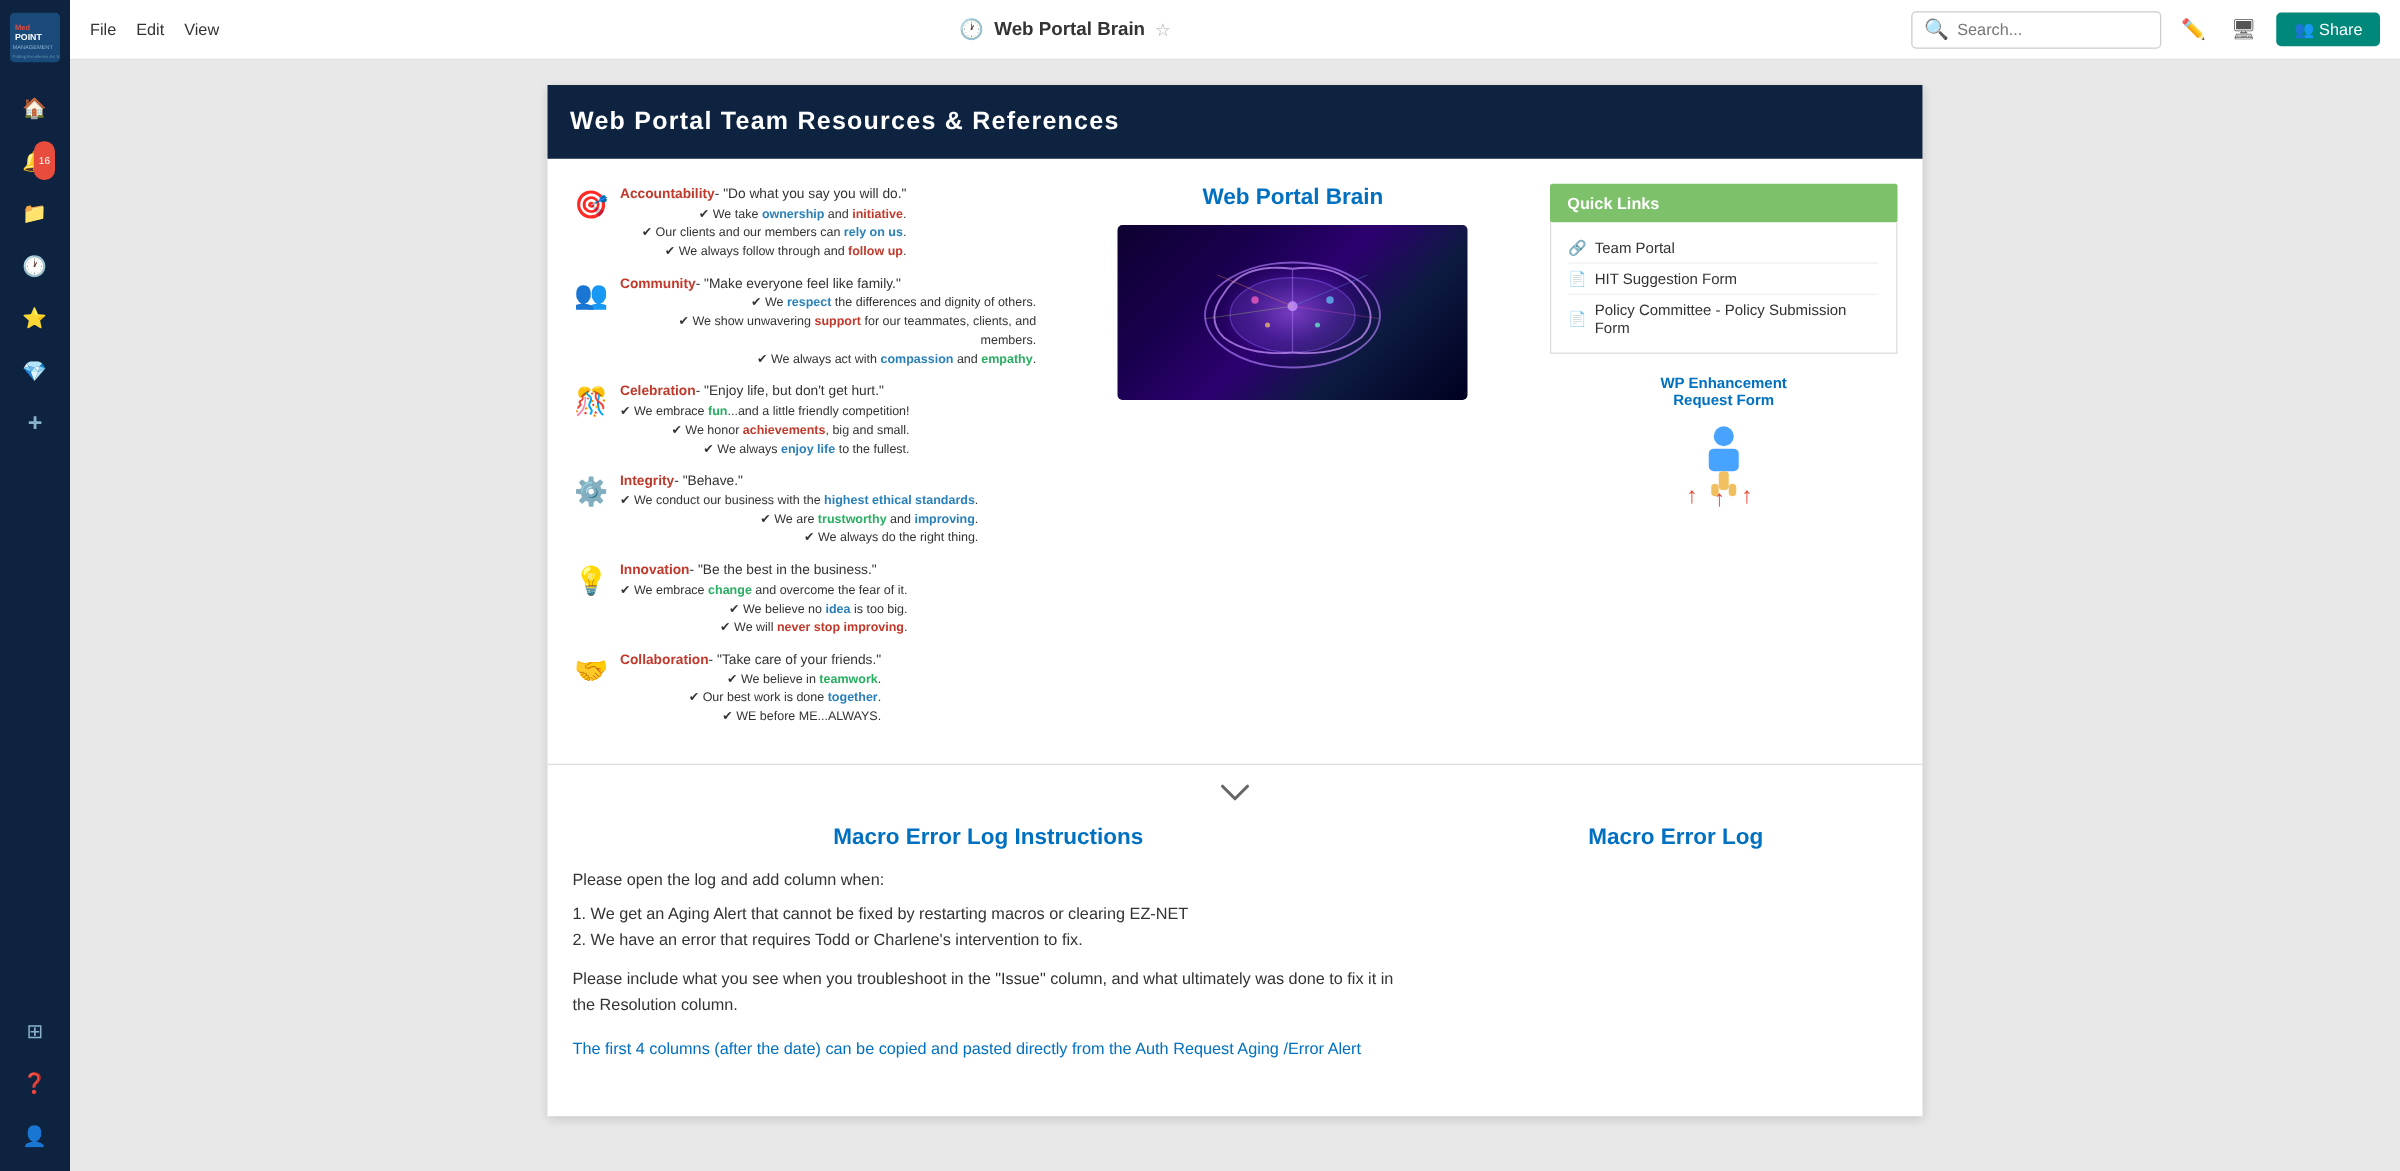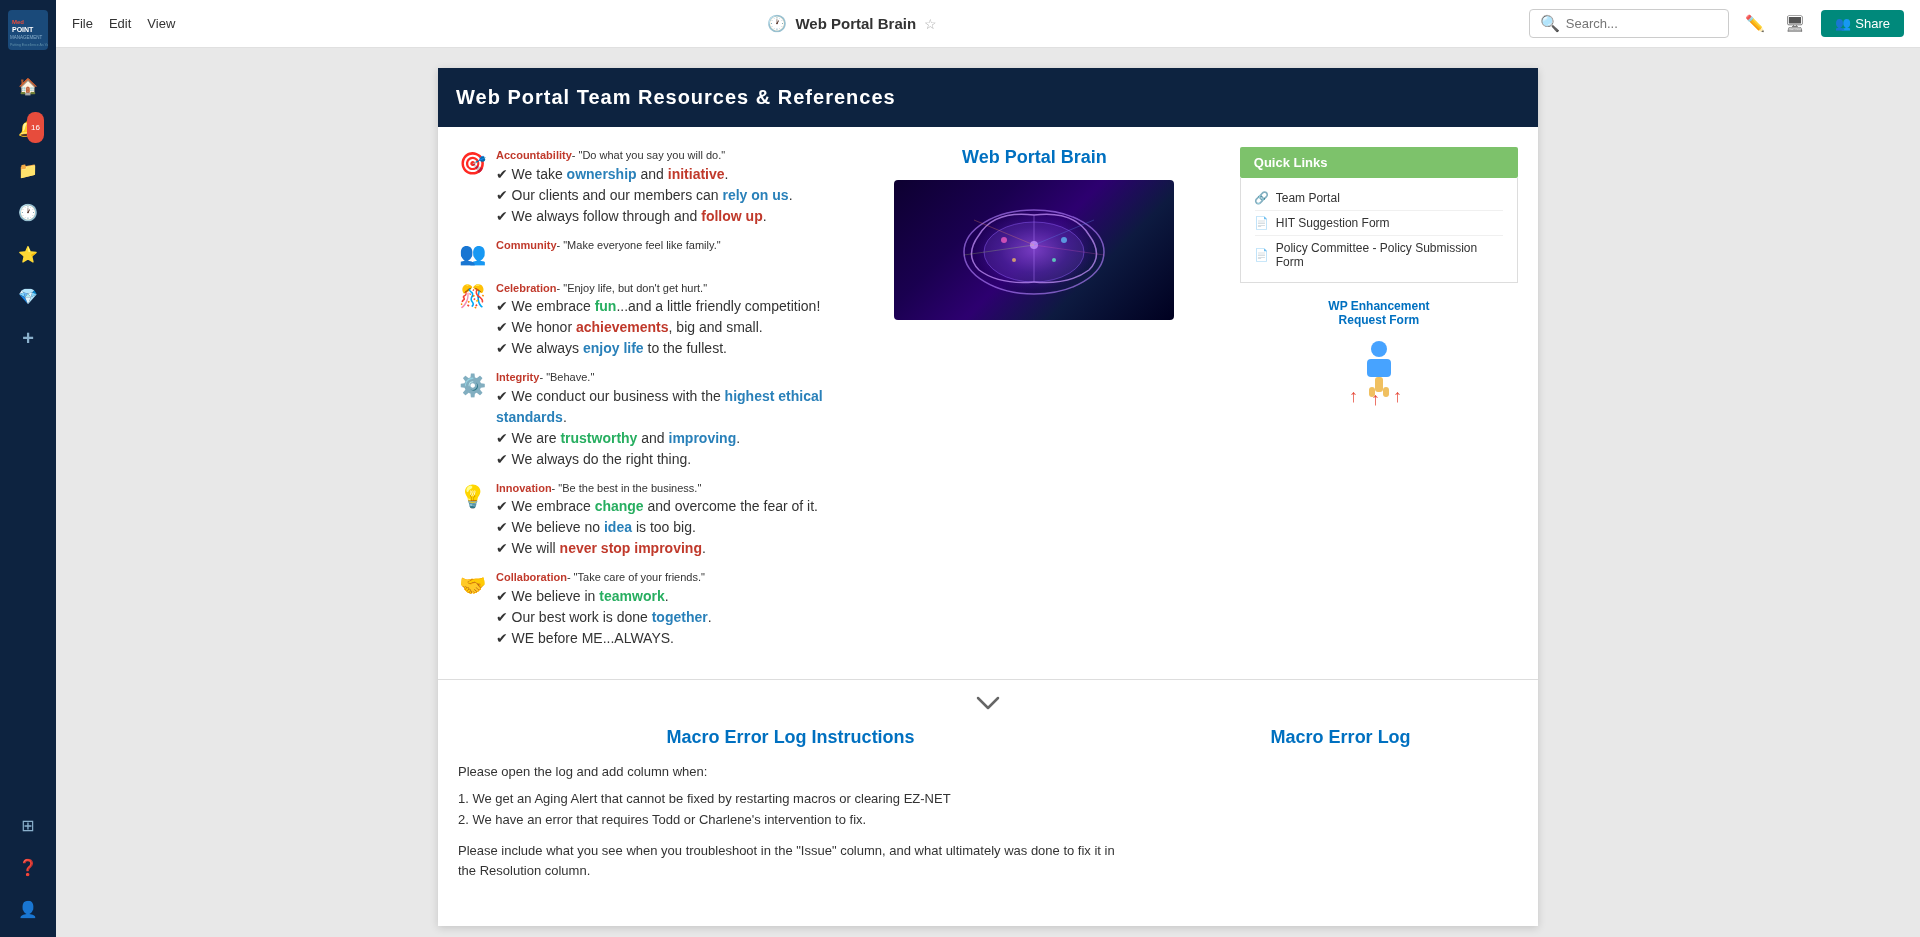--- a/index.html
+++ b/index.html
@@ -179,21 +179,22 @@
       text-align: center;
       flex-shrink: 0;
     }
     .values-col .value-title {
       font-weight: bold;
       color: #c0392b;
       font-size: 11px;
     }
     .values-col .value-text {
       color: #333;
-      font-size: 14px;
+      font-size: 10px;
+      text-align: right;
     }
     .values-col .value-text .highlight {
       color: #c0392b;
       font-weight: bold;
     }
     .values-col .value-text .highlight-blue {
       color: #2980b9;
       font-weight: bold;
     }
     .values-col .value-text .highlight-green {
@@ -425,20 +426,25 @@
                 ✔ Our clients and our members can <span class="highlight-blue">rely on us</span>.<br>
                 ✔ We always follow through and <span class="highlight">follow up</span>.
               </div>
             </div>
           </div>
 
           <div class="value-item">
             <div class="value-icon">👥</div>
             <div>
               <div class="value-title"><span style="color:#c0392b; font-weight:bold;text-align:center;">Community</span><span style="color:#333; font-weight:normal;">- "Make everyone feel like family."</span></div>
+              <div class="value-text">
+                ✔ We <span class="highlight-blue">respect</span> the differences and dignity of others.<br>
+                ✔ We show unwavering <span class="highlight">support</span> for our teammates, clients, and members.<br>
+                ✔ We always act with <span class="highlight-blue">compassion</span> and <span class="highlight-green">empathy</span>.
+              </div>
             </div>
           </div>
 
           <div class="value-item">
             <div class="value-icon">🎊</div>
             <div>
               <div class="value-title"><span style="color:#c0392b; font-weight:bold;">Celebration</span><span style="color:#333; font-weight:normal;">- "Enjoy life, but don't get hurt."</span></div>
               <div class="value-text">
                 ✔ We embrace <span class="highlight-green">fun</span>...and a little friendly competition!<br>
                 ✔ We honor <span class="highlight">achievements</span>, big and small.<br>
@@ -568,20 +574,23 @@
           <p class="instructions-text">Please open the log and add column when:</p>
           <div class="instructions-list">
             <div class="item">
               <span>1. </span><span>We get an Aging Alert that cannot be fixed by restarting macros or clearing EZ-NET</span>
             </div>
             <div class="item">
               <span>2. </span><span>We have an error that requires Todd or Charlene's intervention to fix.</span>
             </div>
           </div>
           <p class="instructions-note">Please include what you see when you troubleshoot in the "Issue" column, and what ultimately was done to fix it in the Resolution column.</p>
+          <p class="instructions-note">
+            <span style="color:#0070c0;">The first 4 columns (after the date) can be copied and pasted directly from the Auth Request Aging /Error Alert</span>
+          </p>
         </div>
 
         <div class="macro-error-col">
           <div class="section-title">Macro Error Log</div>
         </div>
 
       </div>
 
     </div>
   </div>

